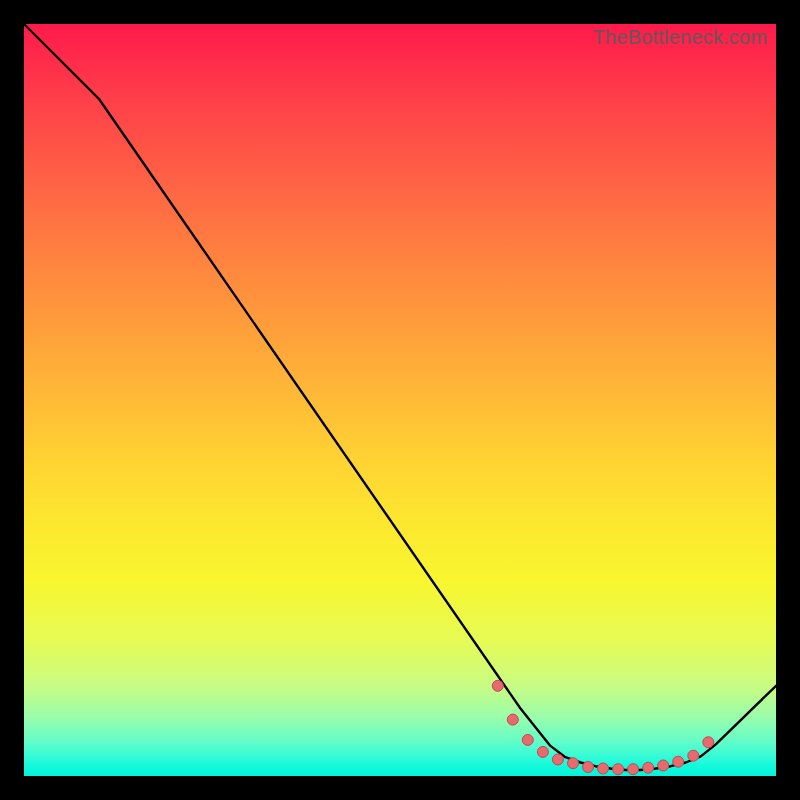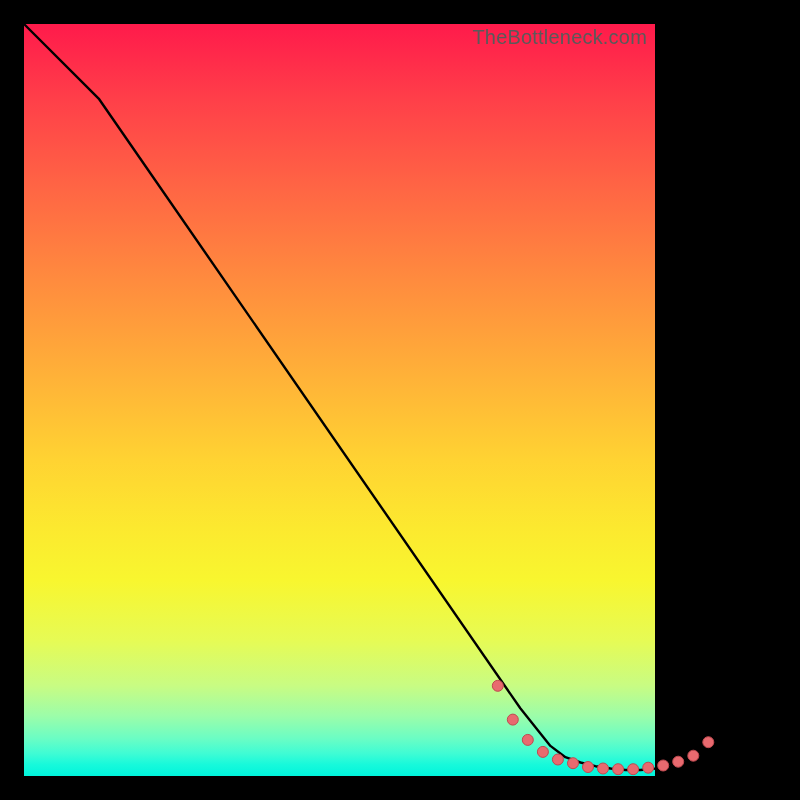--- a/index.html
+++ b/index.html
@@ -14,21 +14,21 @@
   .frame {
     position: relative;
     width: 800px;
     height: 800px;
     background: #000;
   }
   .plot {
     position: absolute;
     left: 24px;
     top: 24px;
-    width: 631px;
+    width: 752px;
     height: 752px;
     background: linear-gradient(to bottom,
       #ff1a4b 0%,
       #ff3f49 10%,
       #ff6644 22%,
       #ff8b3e 34%,
       #ffb238 47%,
       #ffd332 58%,
       #fce92f 67%,
       #f8f62f 74%,

